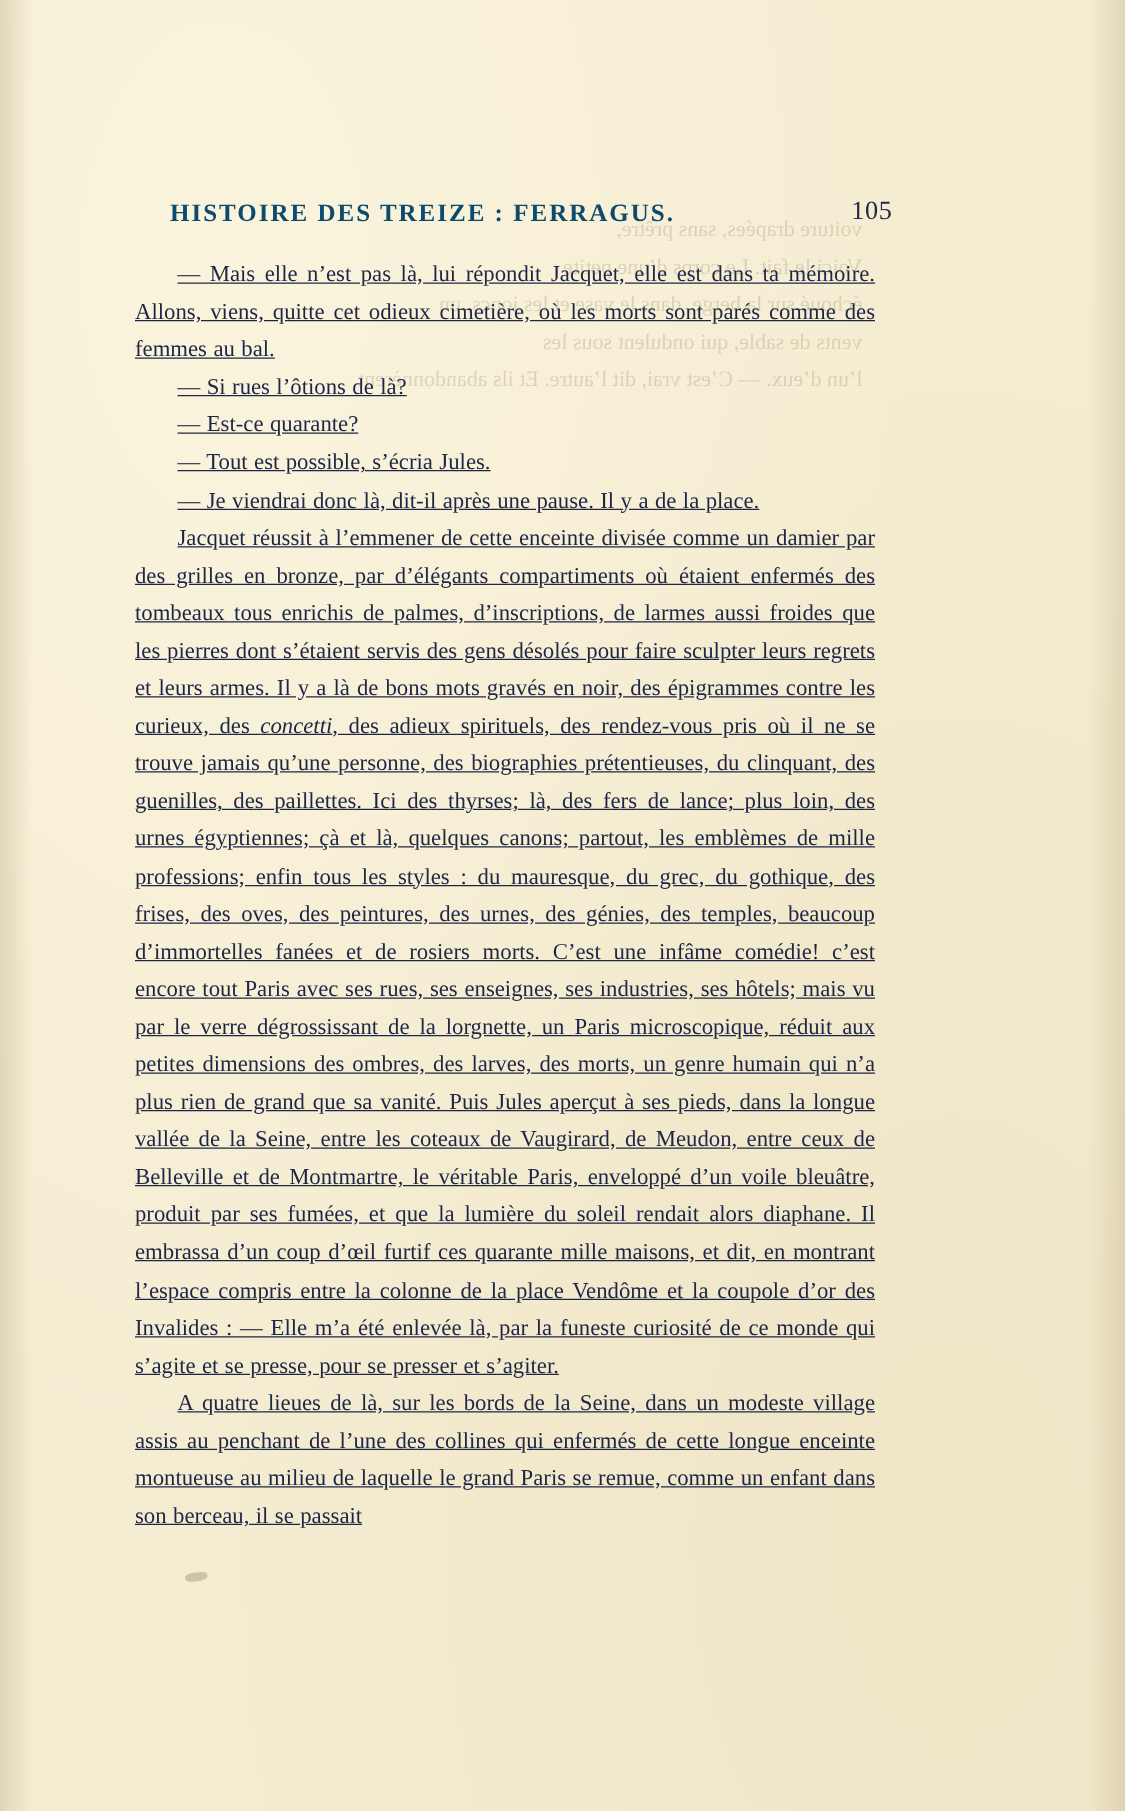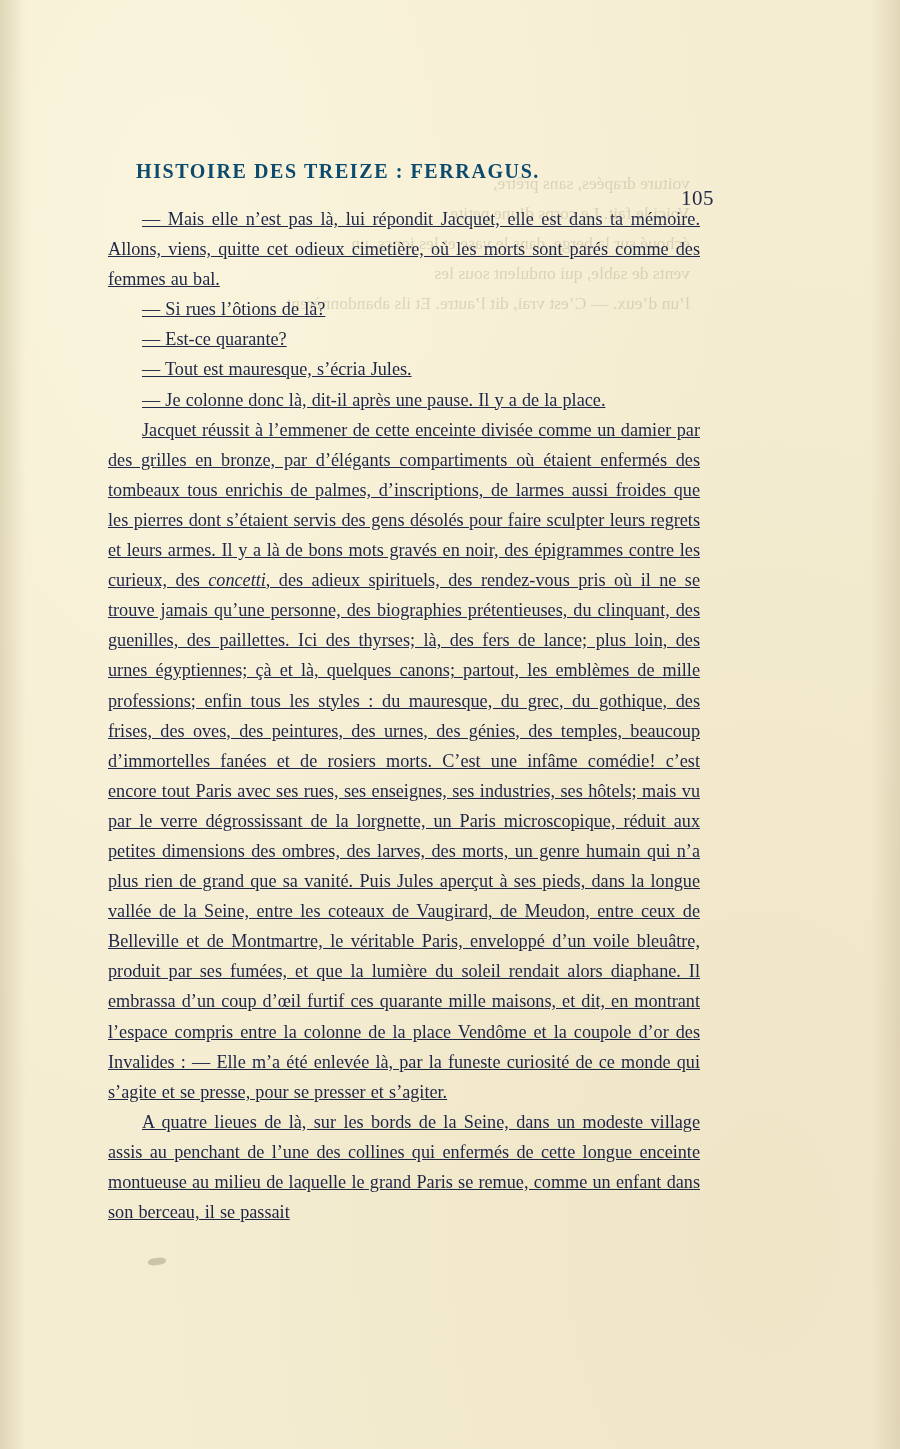--- a/index.html
+++ b/index.html
@@ -53,21 +53,20 @@
     white-space: nowrap;
     margin-left: 28px;
   }
   .folio {
     position: absolute;
     right: -14px;
     top: -4px;
     font-size: 21px;
     color: #232a46;
     letter-spacing: 0.5px;
-    margin-top: 30px;
   }
   .body-text {
     margin-top: 14px;
     font-size: 18.2px;
     line-height: 30.1px;
     text-align: justify;
     text-justify: inter-word;
     color: #1e2646;
     word-spacing: 0.6px;
     text-decoration: underline;
@@ -143,21 +142,21 @@
   <div class="content">
     <div class="header-line">
       <span class="running-head">HISTOIRE DES TREIZE : FERRAGUS.</span>
       <span class="folio">105</span>
     </div>
 
     <div class="body-text">
       <p>— Mais elle n’est pas là, lui répondit Jacquet, elle est dans ta mémoire. Allons, viens, quitte cet odieux cimetière, où les morts sont parés comme des femmes au bal.</p>
       <p class="dash-line">— Si rues l’ôtions de là?</p>
       <p class="dash-line">— Est-ce quarante?</p>
-      <p class="dash-line">— Tout est mauresque, s’écria Jules.</p>
-      <p class="dash-line">— Je colonne donc là, dit-il après une pause. Il y a de la place.</p>
+      <p class="dash-line">— Tout est possible, s’écria Jules.</p>
+      <p class="dash-line">— Je viendrai donc là, dit-il après une pause. Il y a de la place.</p>
       <p><span>Jacquet réussit à l’emmener de cette enceinte divisée comme un damier par des grilles en bronze, par d’élégants compartiments où étaient enfermés des tombeaux tous enrichis de palmes, d’inscriptions, de larmes aussi froides que les pierres dont s’étaient servis des gens désolés pour faire sculpter leurs regrets et leurs armes. Il y a là de bons mots gravés en noir, des épigrammes contre les curieux, des </span><em>concetti</em><span>, des adieux spirituels, des rendez-vous pris où il ne se trouve jamais qu’une personne, des biographies prétentieuses, du clinquant, des guenilles, des paillettes. Ici des thyrses; là, des fers de lance; plus loin, des urnes égyptiennes; çà et là, quelques canons; partout, les emblèmes de mille professions; enfin tous les styles : du mauresque, du grec, du gothique, des frises, des oves, des peintures, des urnes, des génies, des temples, beaucoup d’immortelles fanées et de rosiers morts. C’est une infâme comédie! c’est encore tout Paris avec ses rues, ses enseignes, ses industries, ses hôtels; mais vu par le verre dégrossissant de la lorgnette, un Paris microscopique, réduit aux petites dimensions des ombres, des larves, des morts, un genre humain qui n’a plus rien de grand que sa vanité. Puis Jules aperçut à ses pieds, dans la longue vallée de la Seine, entre les coteaux de Vaugirard, de Meudon, entre ceux de Belleville et de Montmartre, le véritable Paris, enveloppé d’un voile bleuâtre, produit par ses fumées, et que la lumière du soleil rendait alors diaphane. Il embrassa d’un coup d’œil furtif ces quarante mille maisons, et dit, en montrant l’espace compris entre la colonne de la place Vendôme et la coupole d’or des Invalides : — Elle m’a été enlevée là, par la funeste curiosité de ce monde qui s’agite et se presse, pour se presser et s’agiter.</span></p>
       <p>A quatre lieues de là, sur les bords de la Seine, dans un modeste village assis au penchant de l’une des collines qui enfermés de cette longue enceinte montueuse au milieu de laquelle le grand Paris se remue, comme un enfant dans son berceau, il se passait</p>
     </div>
   </div>
 
   <div class="smudge"></div>
 </div>
 
 </body></html>

